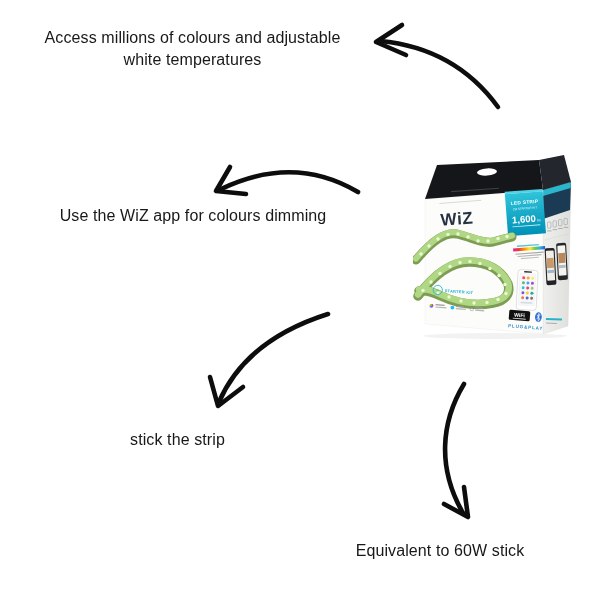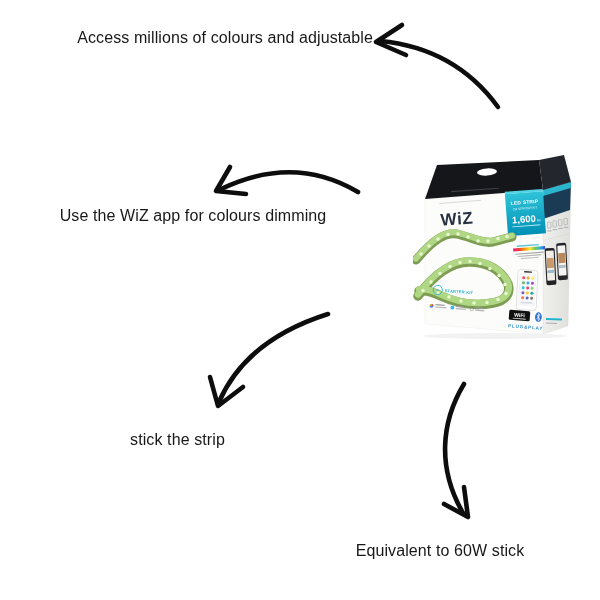--- a/index.html
+++ b/index.html
@@ -6,34 +6,35 @@
   body{
     width:600px;height:600px;position:relative;overflow:hidden;
     background:#ffffff;
     font-family:"Liberation Sans", sans-serif;
   }
   .caption{
     position:absolute;text-align:center;color:#181818;
     font-size:16px;line-height:22px;font-weight:400;
     letter-spacing:.1px;
   }
-  #caption-colors{left:28px;top:27px;width:345px;text-align:right;}
+  #caption-colors{left:20px;top:27px;width:345px;}
   #caption-dimming{left:30px;top:205px;width:326px;}
   #caption-install{left:5px;top:429px;width:345px;}
   #caption-bulb{left:340px;top:540px;width:200px;}
   #arrow-layer{position:absolute;left:0;top:0;width:600px;height:600px;}
   #product-box{position:absolute;left:413px;top:148px;width:165px;height:192px;}
   .arrow-stroke{fill:none;stroke:#0d0d0d;stroke-width:4.6;stroke-linecap:round;stroke-linejoin:round;}
   svg text{font-family:"Liberation Sans", sans-serif;}
 </style>
 </head>
 <body>
 
 <div class="caption" id="caption-colors">
   <div>Access millions of colours and adjustable</div>
+  <div>white temperatures</div>
 </div>
 
 <div class="caption" id="caption-dimming">
   <div>Use the WiZ app for colours dimming</div>
 </div>
 
 <div class="caption" id="caption-install">
   <div>stick the strip</div>
 </div>
 

